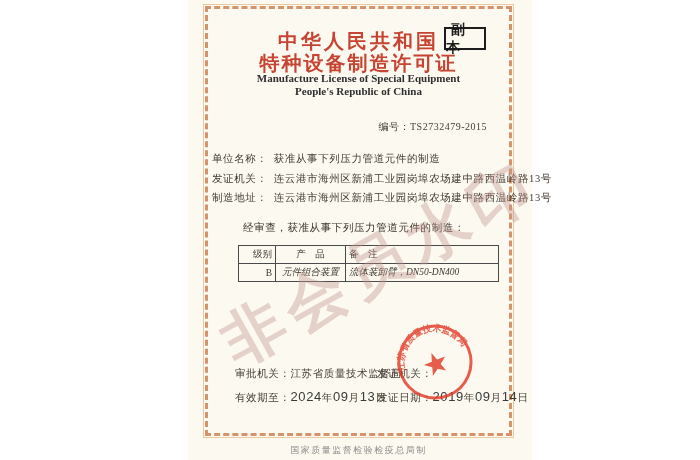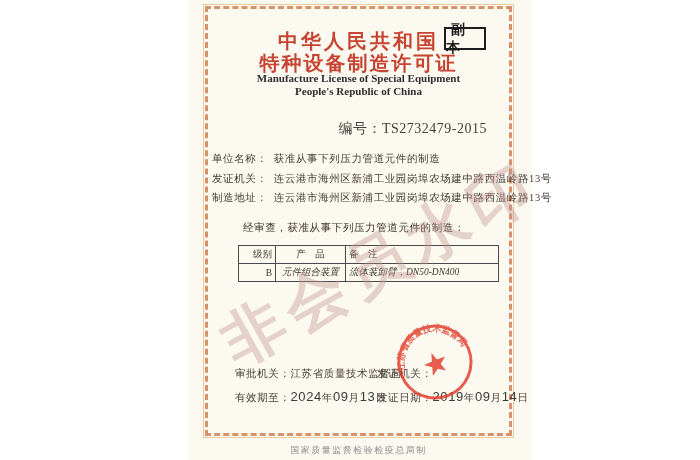--- a/index.html
+++ b/index.html
@@ -12,21 +12,21 @@
   .title-cn{font-family:"Liberation Sans","DejaVu Sans",sans-serif;font-weight:bold;
             font-size:20px;color:#c64431;letter-spacing:3px;}
   .title-en{font-size:11px;font-weight:bold;color:#2e2e2e;}
   .scope{font-family:"Liberation Sans","DejaVu Sans",sans-serif;font-weight:bold;
          font-size:13px;color:#333333;letter-spacing:2px;}
   .dup-box{position:absolute;left:256px;top:27px;width:38px;height:19px;border:2px solid #1d1d1d;
            display:flex;align-items:center;justify-content:center;background:#fcf9f0;
            font-family:"Liberation Sans","DejaVu Sans",sans-serif;font-weight:bold;
            font-size:14px;color:#1d1d1d;letter-spacing:5px;text-indent:5px;}
   .number-line{position:absolute;left:17px;top:120px;width:282px;text-align:right;
-               font-size:14px;color:#45413a;letter-spacing:0.5px;}
+               font-size:10px;color:#45413a;letter-spacing:0.5px;}
   .info-row{position:absolute;left:24px;white-space:nowrap;font-size:10.5px;color:#453e35;letter-spacing:0.6px;}
   .info-row .val{margin-left:3px;}
   .statement{position:absolute;left:55px;top:221px;font-size:10.5px;color:#3a332c;letter-spacing:0.6px;}
   table.lic{position:absolute;left:50px;top:245px;border-collapse:collapse;table-layout:fixed;}
   table.lic td,table.lic th{border:1px solid #4a4a4a;font-size:9.5px;color:#3c362e;
        height:17px;padding:0 3px;font-weight:normal;}
   th.c1,td.c1{width:30px;text-align:right;}
   th.c2,td.c2{width:63px;text-align:center;}
   th.c3,td.c3{width:146px;}
   th.c3{text-align:left;}

